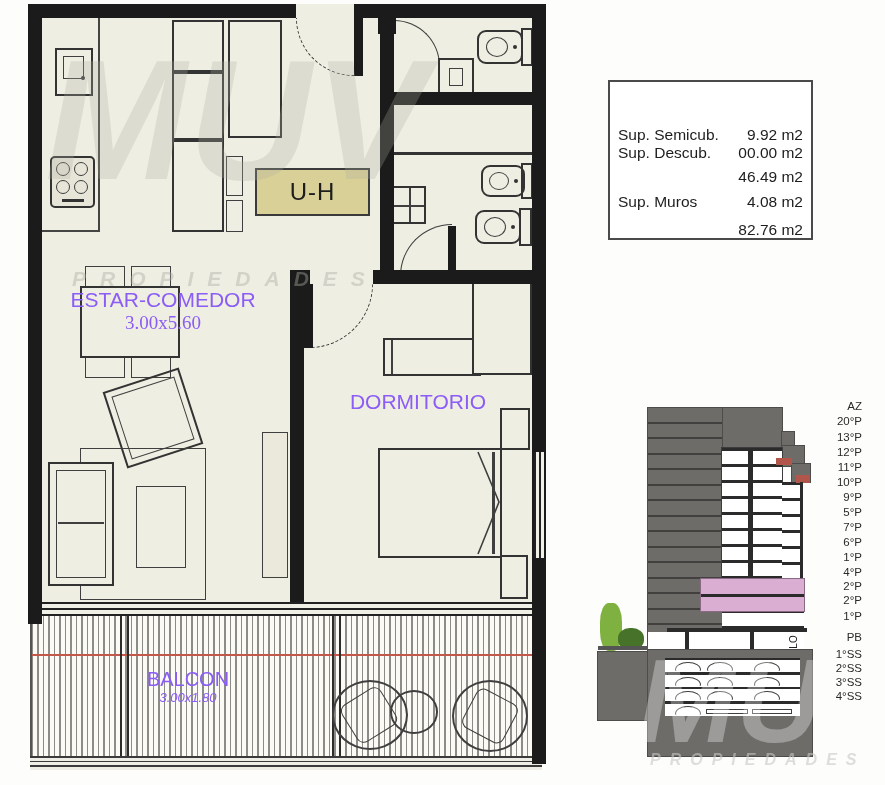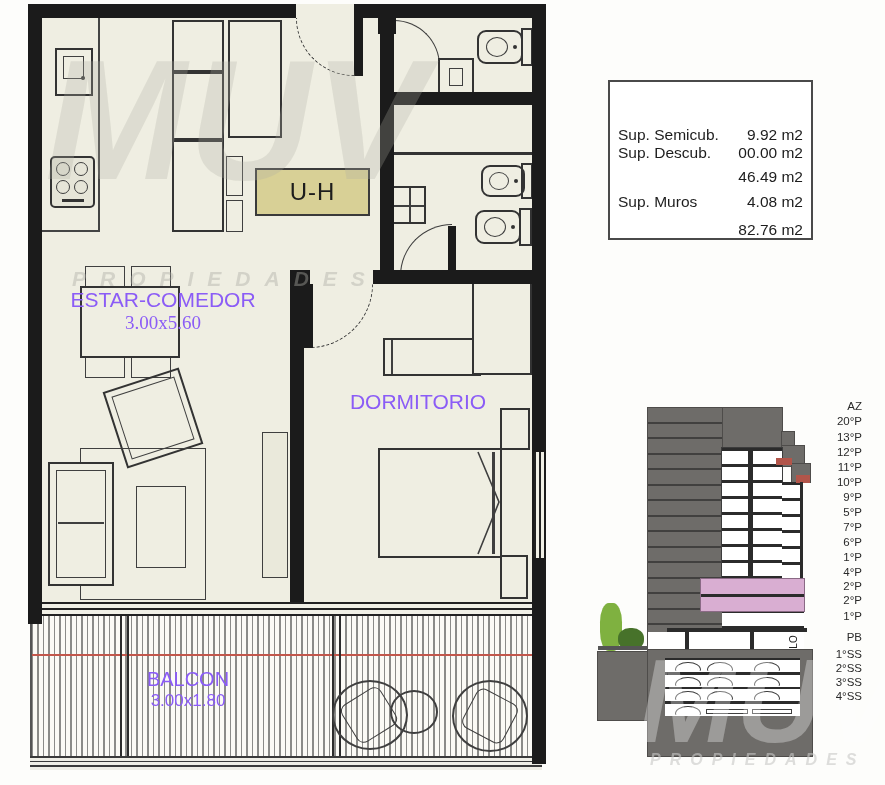--- a/index.html
+++ b/index.html
@@ -155,21 +155,21 @@
       <div class="abs" style="left:358px;top:74px;width:48px;height:44px;border:2px solid #3f3f3f;border-radius:50%;"></div>
       <div class="abs" style="left:420px;top:64px;width:76px;height:72px;border:2px solid #3f3f3f;border-radius:50%;">
         <div class="abs" style="left:13px;top:12px;width:46px;height:44px;border:1.8px solid #3f3f3f;border-radius:8px;transform:rotate(28deg);"></div>
       </div>
     </div>
     <div class="abs" style="left:2px;top:752px;width:512px;height:14px;z-index:2;
          background:repeating-linear-gradient(180deg,#3a3a3a 0 1.6px,#efeee6 1.6px 4.6px);"></div>
     <div class="w" style="left:504px;top:610px;width:14px;height:150px;"></div>
     <div class="lbl" style="left:85px;top:664px;width:150px;z-index:6;">
       <div style="font-size:20px;">BALCON</div>
-      <div style="font-size:17px;">3.00x1.80</div>
+      <div style="font-size:13px;font-style:italic;">3.00x1.80</div>
     </div>
   </div>
 
   <div class="wm" style="left:45px;top:35px;font-size:170px;letter-spacing:2px;color:rgba(172,172,164,0.27);">MUV</div>
   <div class="wm" style="left:72px;top:268px;font-size:21px;font-weight:600;letter-spacing:14px;color:rgba(172,172,164,0.42);">PROPIEDADES</div>
 
   <div class="abs" style="left:608px;top:80px;width:205px;height:160px;background:#fff;border:2px solid #4a4a4a;z-index:5;">
     <div class="trow" style="top:44px;">
       <span>Sup. Semicub.</span>
       <span>9.92 m2</span>

